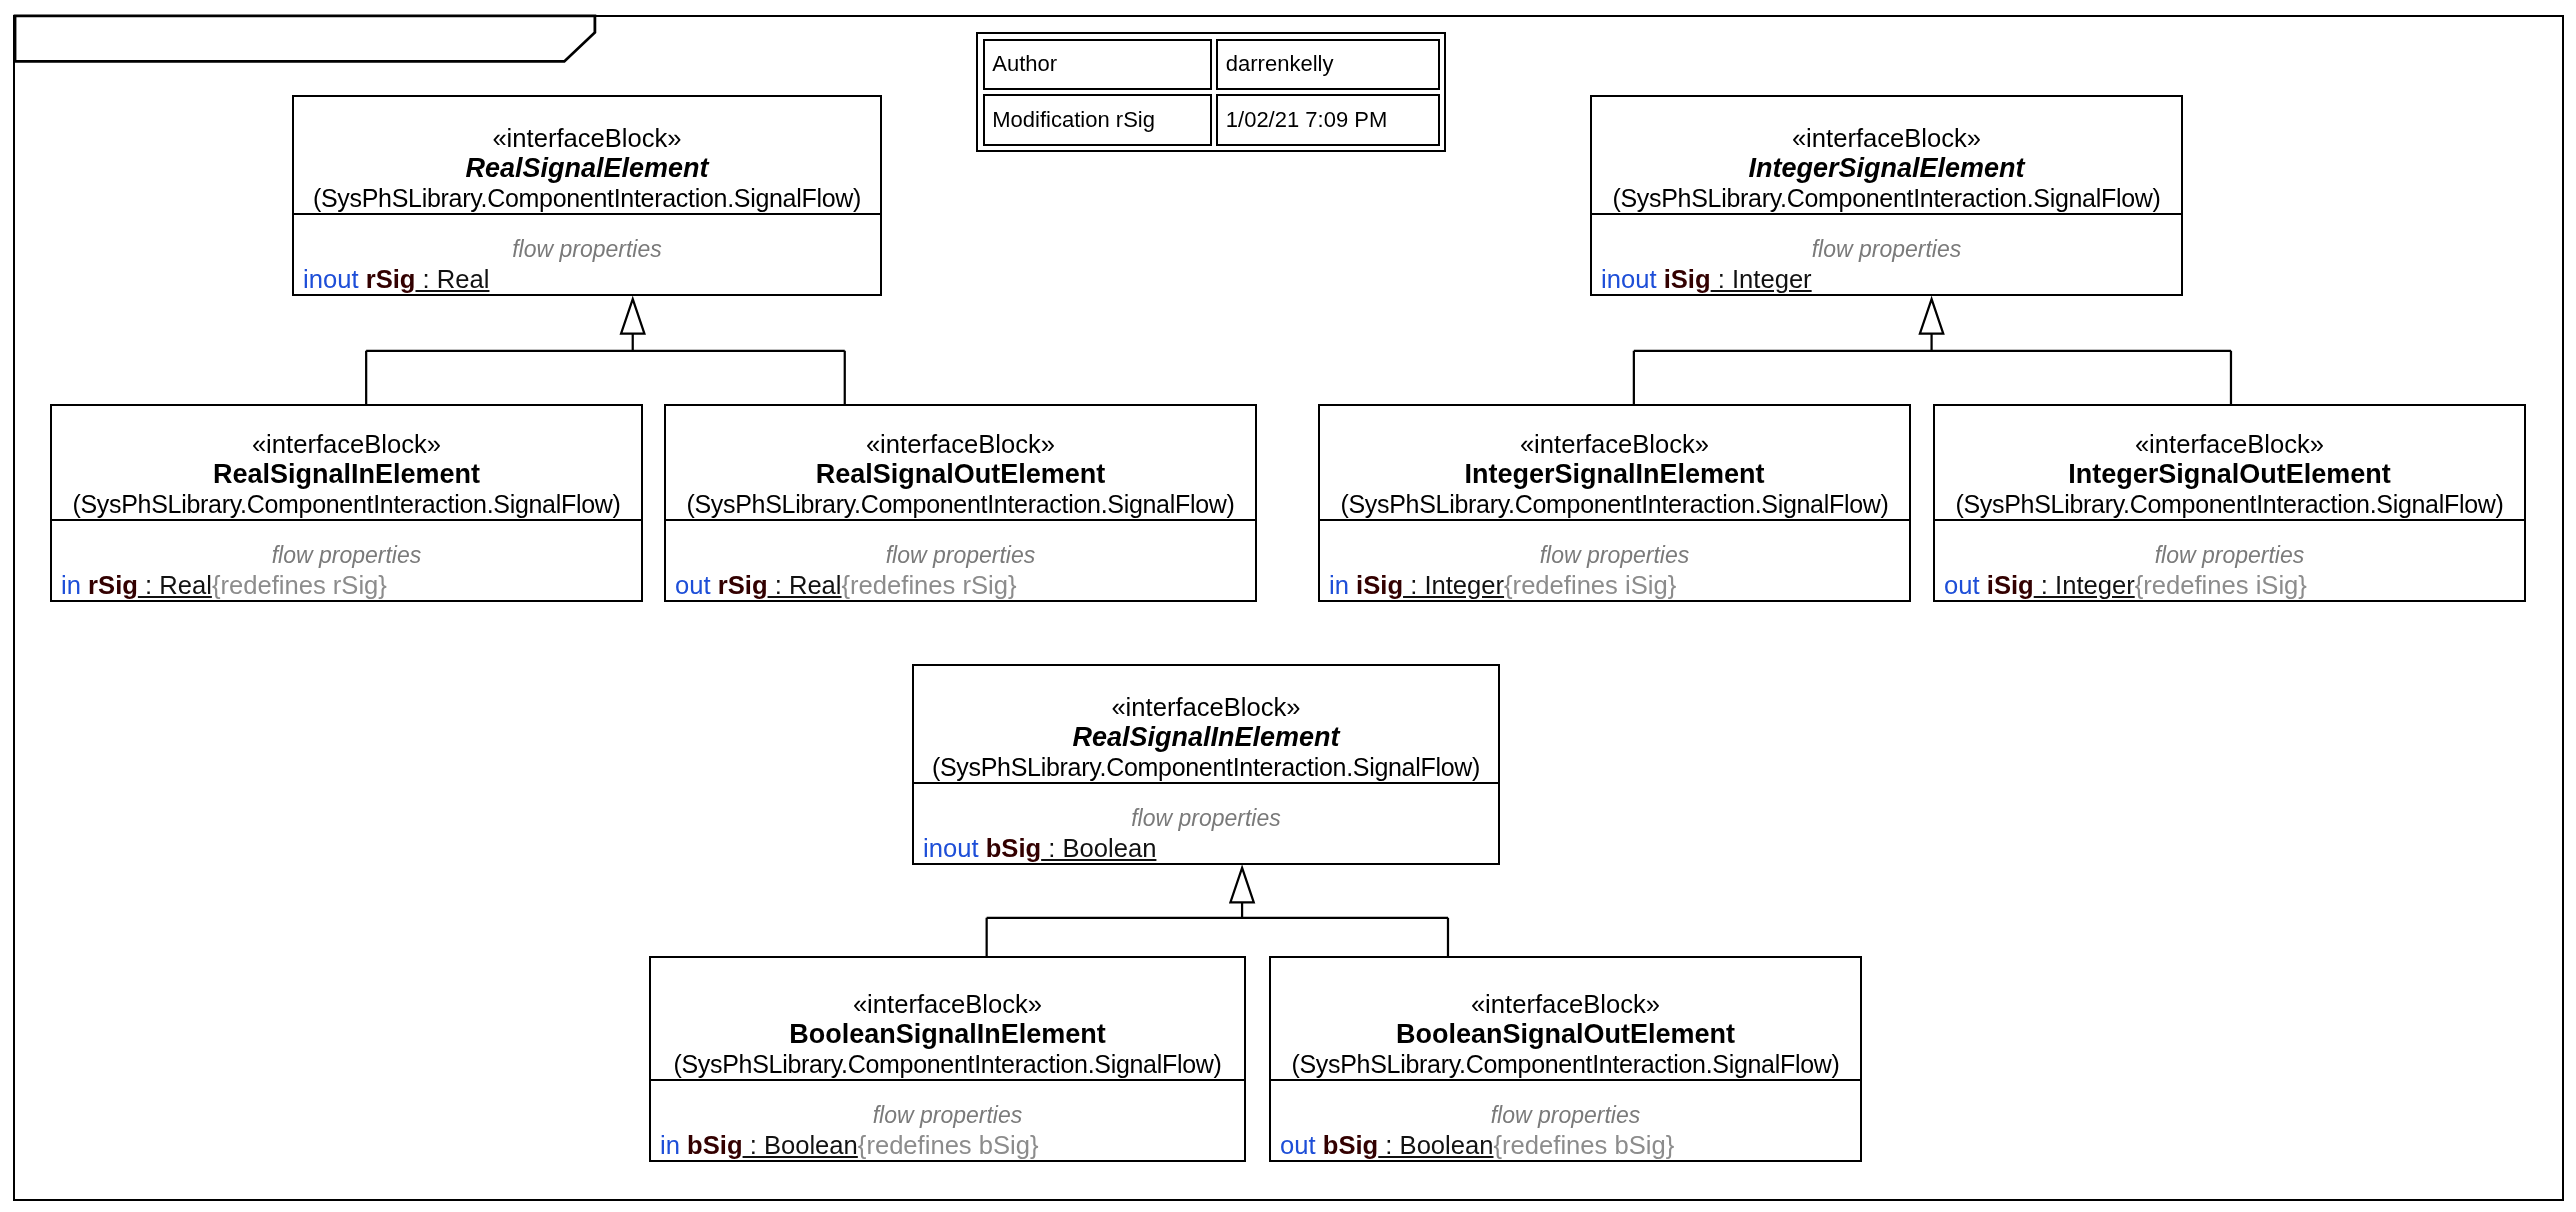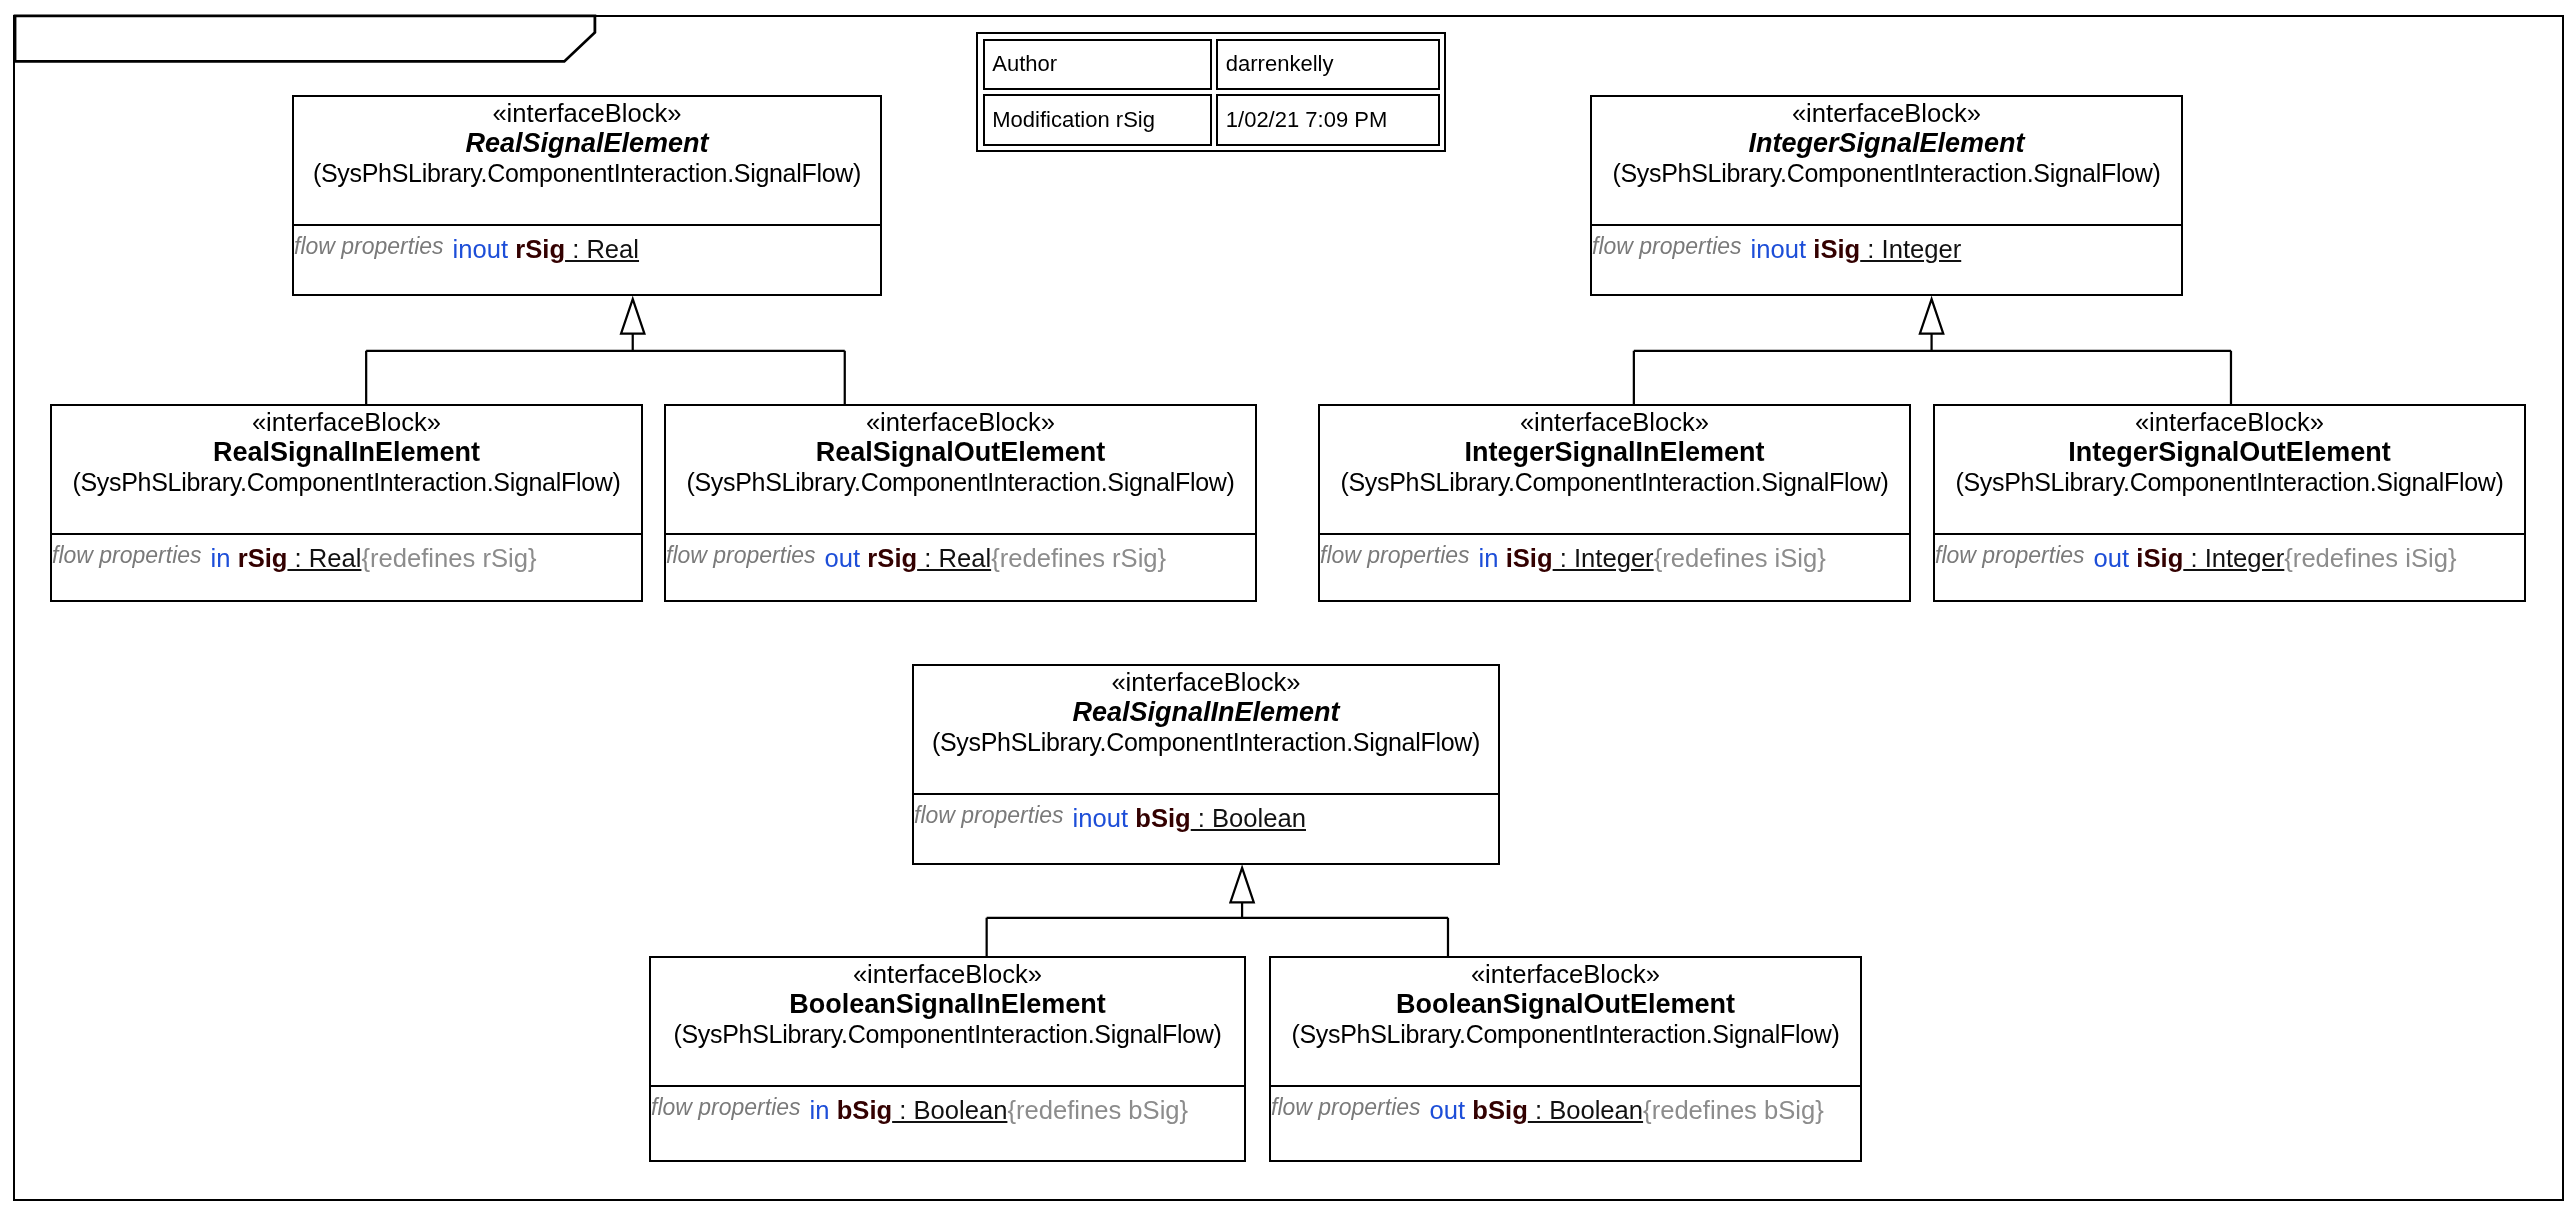--- a/index.html
+++ b/index.html
@@ -24,28 +24,28 @@
   
   .infotable{position:absolute;left:976px;top:32px;width:470px;height:120px;
              border:2.2px solid #000;box-sizing:border-box;background:#fff;
              display:grid;grid-template-columns:229px 1fr;gap:4.5px;padding:4.5px;z-index:2;}
   .infocell{border:2.2px solid #000;box-sizing:border-box;display:flex;align-items:center;
             padding-left:7.8px;font-size:22px;background:#fff;}
 
   
   .block{position:absolute;border:2.2px solid #000;box-sizing:border-box;background:#fff;z-index:2;
          display:flex;flex-direction:column;}
-  .hdr{height:125px;display:flex;flex-direction:column;justify-content:flex-start;
+  .hdr{height:125px;display:flex;flex-direction:column;justify-content:flex-end;
        align-items:center;text-align:center;padding-top:2.2px;}
   .stereo{font-size:25.6px;}
   .bname{font-size:27px;font-weight:bold;}
   .abstract .bname{font-style:italic;}
   .bpath{font-size:25px;letter-spacing:-0.3px;white-space:nowrap;}
-  .props{border-top:2.2px solid #000;flex:1;display:flex;flex-direction:row;
-         padding-top:7px;}
+  .props{border-top:2.2px solid #000;flex:1;display:flex;flex-direction:column;
+         padding-top:21px;}
   .flowlabel{font-size:23px;font-style:italic;color:#7a7a7a;text-align:center;}
   .propline{font-size:25.6px;padding-left:9px;margin-top:2.2px;white-space:pre;}
   .p-dir{color:#1d4ed8;margin-right:7.2px;}
   .p-name{font-weight:bold;color:#330000;}
   .p-type{color:#111;text-decoration:underline;}
   .p-redef{color:#8c8c8c;}
 
   .conn{stroke:#000;stroke-width:4;fill:none;}
   .tri{stroke:#000;stroke-width:4;fill:#fff;}
   .tabshape{stroke:#000;stroke-width:5;fill:#fff;}

